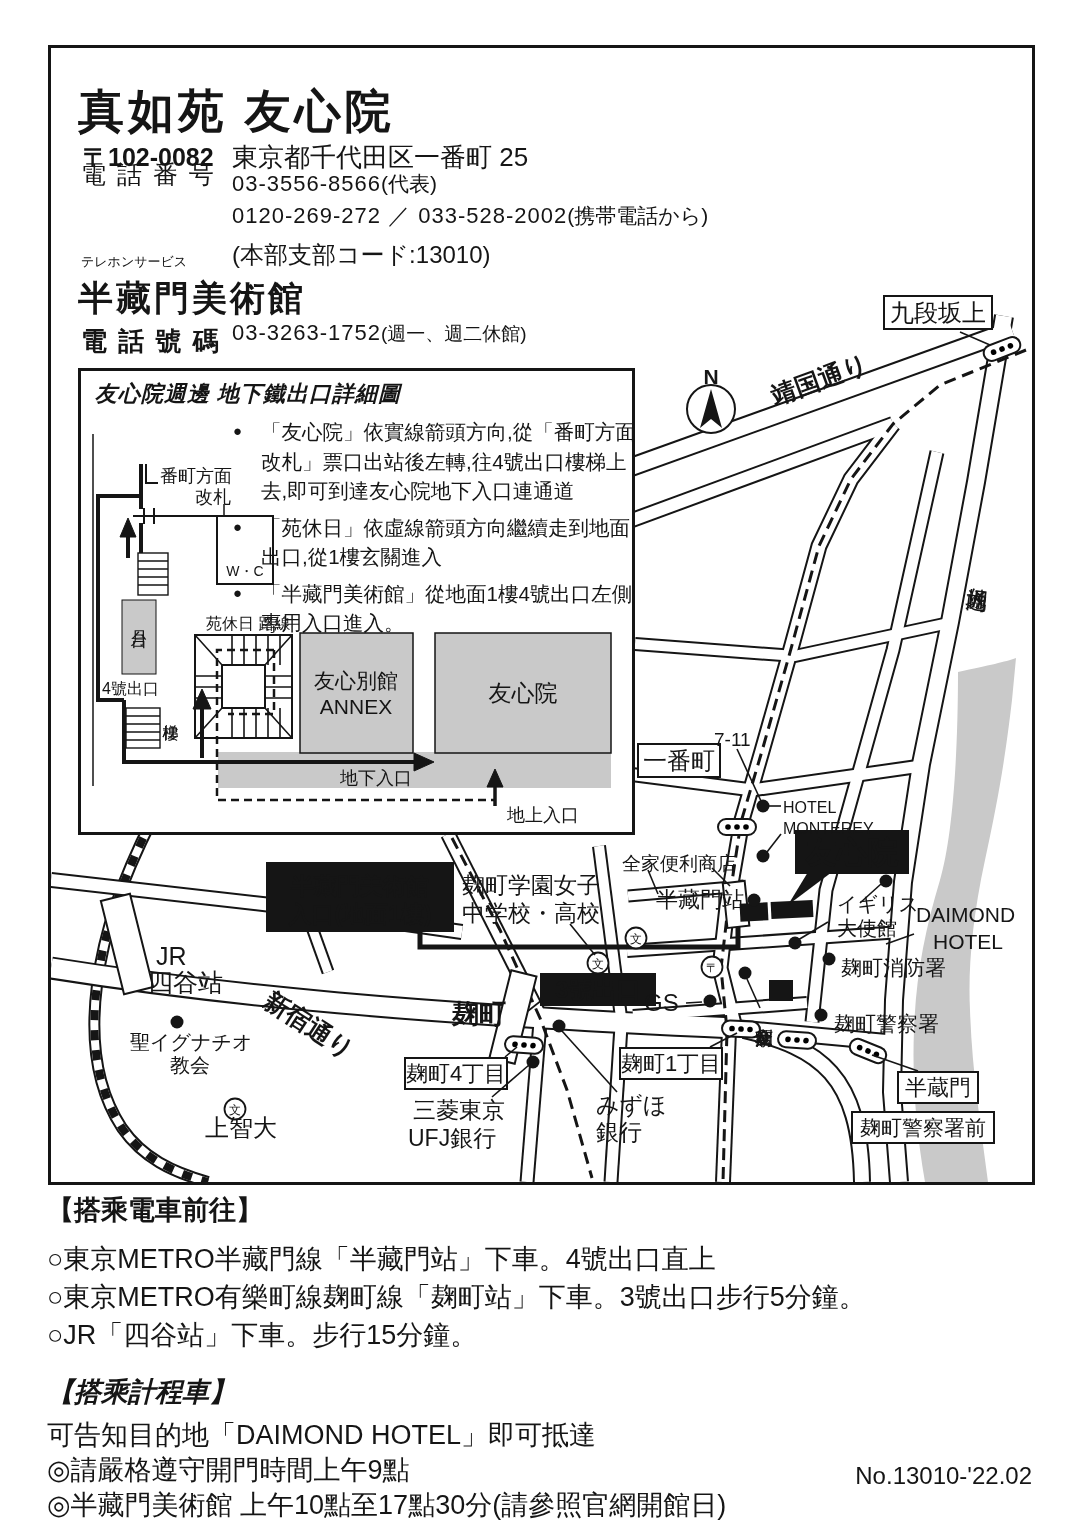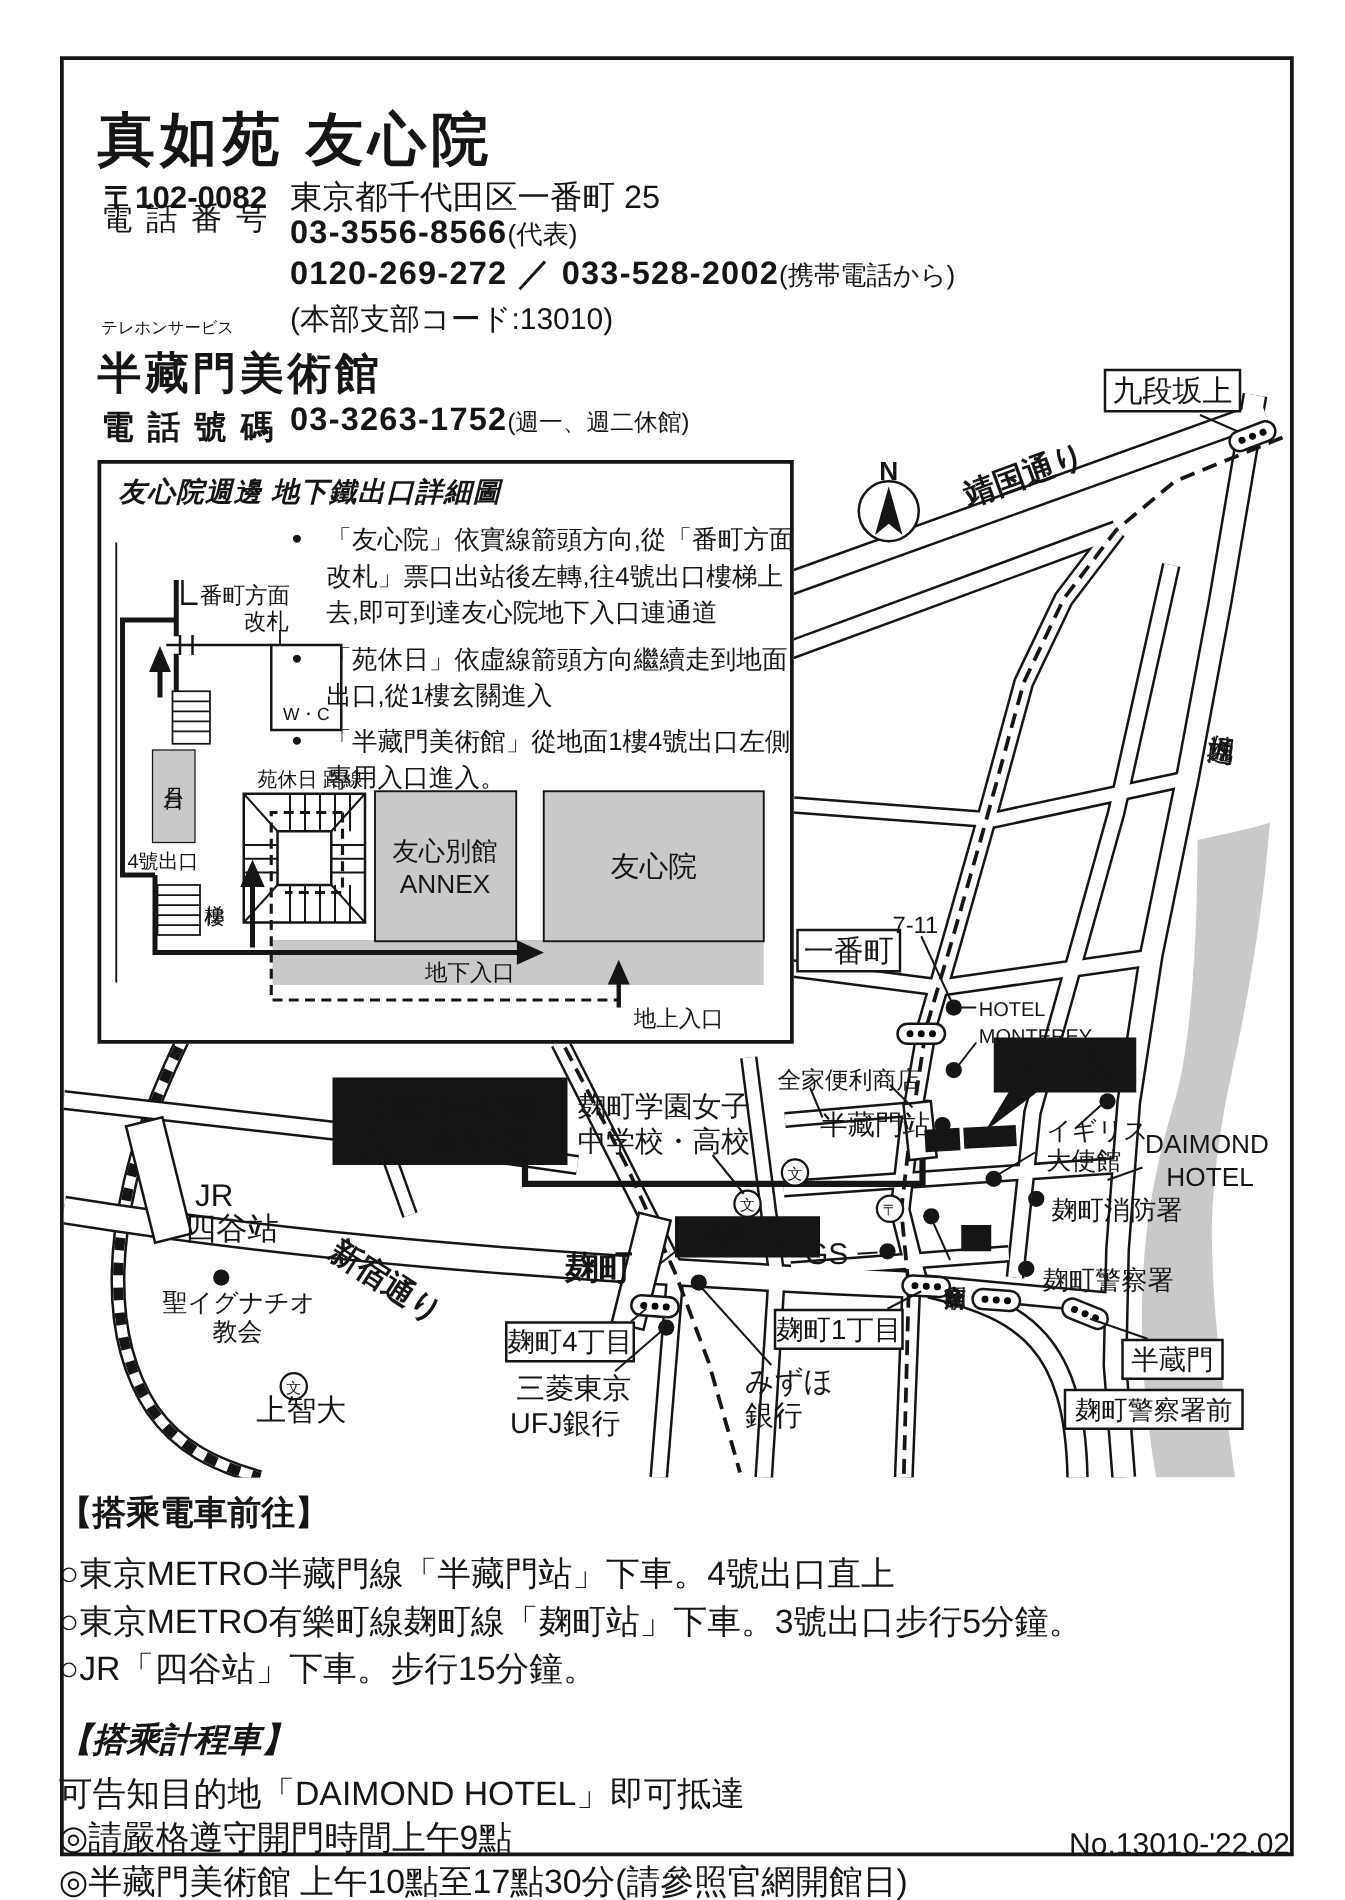--- a/index.html
+++ b/index.html
@@ -1,24 +1,24 @@
 <!DOCTYPE html>
 <html><head>
 <meta charset="utf-8">
 <style>
   html,body{margin:0;padding:0;background:#fff;}
   .page{position:relative;width:1076px;height:1520px;background:#fff;overflow:hidden;
         font-family:"Liberation Sans","DejaVu Sans",sans-serif;color:#151515;}
-  .frame{position:absolute;left:48px;top:45px;width:987px;height:1440px;
+  .frame{position:absolute;left:48px;top:45px;width:987px;height:1140px;
          border:3px solid #151515;box-sizing:border-box;background:#fff;}
   .abs{position:absolute;white-space:nowrap;}
   .doc-title{font-size:46px;font-weight:bold;letter-spacing:4px;}
   .lbl{font-size:25px;}
   .val{font-size:26px;}
-  .num{font-size:26px;font-weight:bold;letter-spacing:1px;}
+  .num{font-size:22px;font-weight:normal;letter-spacing:1px;}
   .note{font-size:21px;}
   .museum-name{font-size:35px;font-weight:bold;letter-spacing:3px;}
   .map-svg{position:absolute;left:0;top:0;width:981px;height:1134px;}
   .map-svg text{font-family:"Liberation Sans","DejaVu Sans",sans-serif;fill:#151515;}
   .inset{position:absolute;left:27px;top:320px;width:557px;height:467px;
          border:3px solid #151515;box-sizing:border-box;background:#fff;}
   .inset-svg{position:absolute;left:0;top:0;width:551px;height:461px;}
   .inset-svg text{font-family:"Liberation Sans","DejaVu Sans",sans-serif;fill:#151515;}
   .inset-title{position:absolute;left:14px;top:8px;font-size:22px;font-weight:bold;letter-spacing:1px;font-style:italic;}
   .bullets{position:absolute;left:152px;top:46px;width:404px;}

